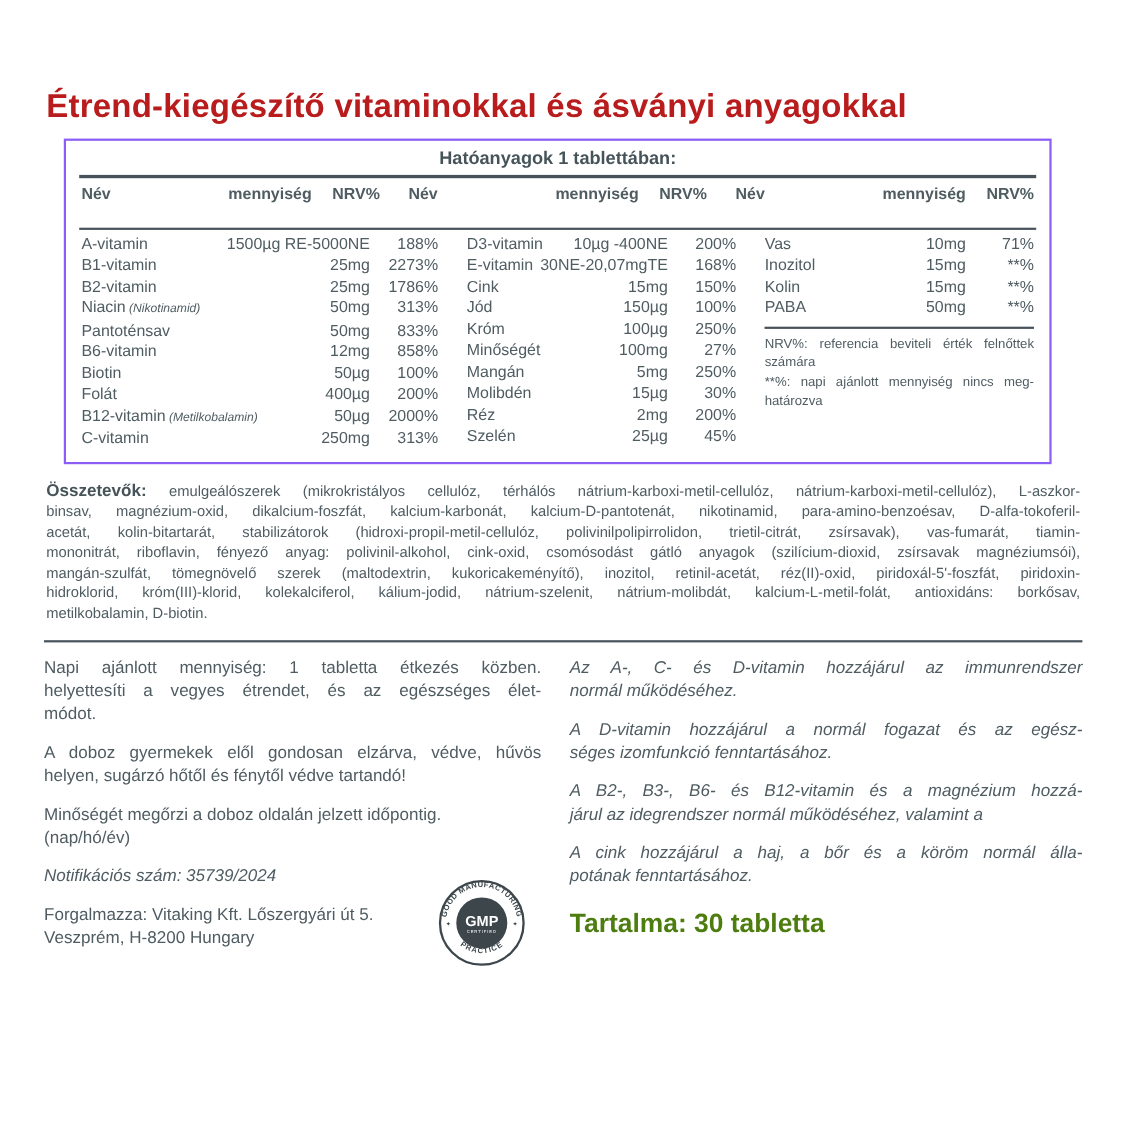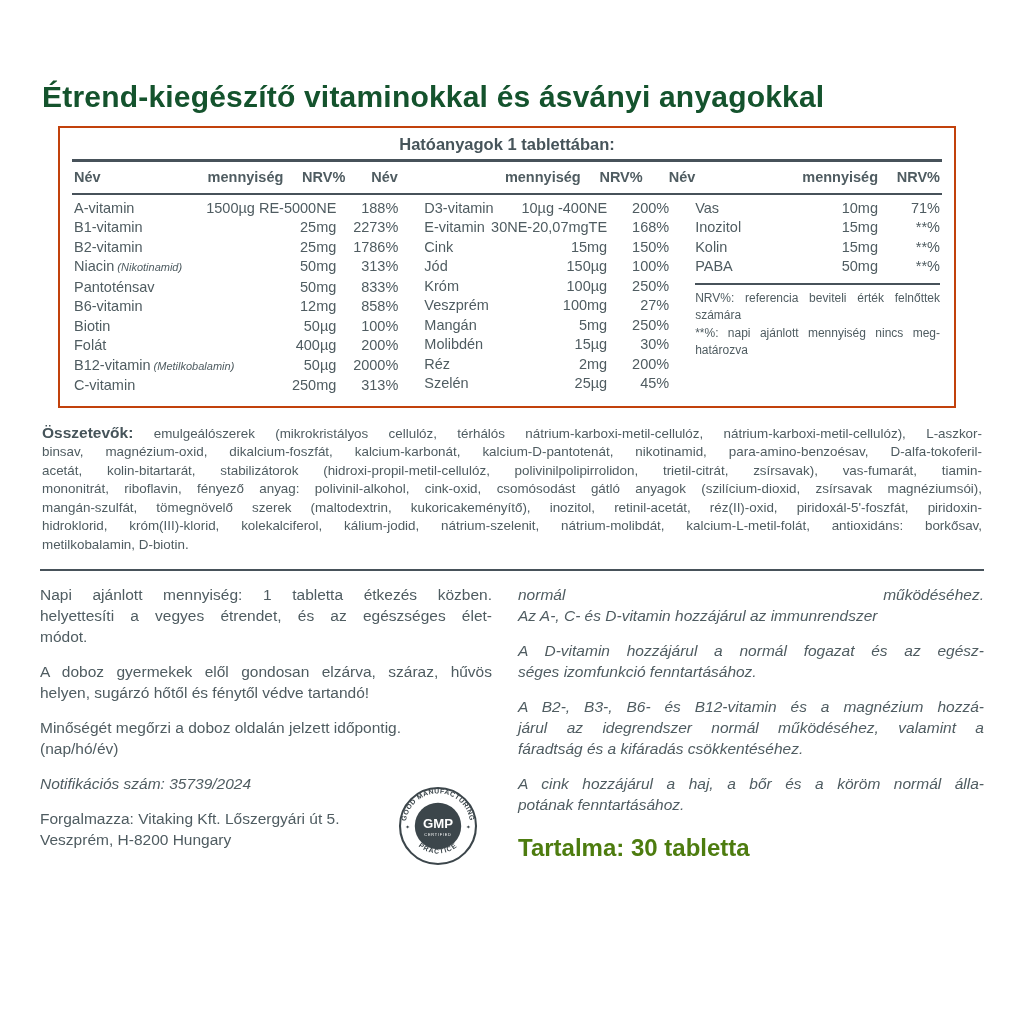--- a/index.html
+++ b/index.html
@@ -3,40 +3,40 @@
 <meta charset="utf-8">
 <style>
   html,body{margin:0;padding:0;}
   body{
     width:1024px;height:1024px;background:#ffffff;
     font-family:"Liberation Sans","DejaVu Sans",sans-serif;
     color:#4f5c61;overflow:hidden;
   }
   .page{padding:80px 40px 0 40px;width:944px;}
   .title{
-    font-size:30px;font-weight:bold;color:#14532d;letter-spacing:0.2px;
+    font-size:30px;font-weight:bold;color:#b91c1c;letter-spacing:0.2px;
     margin:0 0 12px 2px;white-space:nowrap;
   }
   
   .panel{
-    border:2px solid #c2410c;width:874px;margin-left:18px;
+    border:2px solid #8b5cf6;width:874px;margin-left:18px;
     padding:0 10px 10px 10px;
   }
   .caption{
     text-align:center;font-weight:bold;font-size:16.5px;color:#46545a;
     padding:7px 0 5px 0;
   }
   .thickrule{border-top:3px solid #47525a;margin:0 2px;}
   .headrule{border-top:2px solid #47525a;margin:1px 2px 4px 2px;}
   .cols{display:grid;grid-template-columns:repeat(3,1fr);column-gap:26px;padding:0 4px;}
   .trow{
     display:grid;grid-template-columns:1fr 96px 56px;column-gap:6px;
     font-size:14.5px;line-height:19.5px;white-space:nowrap;
   }
-  .trow.head{font-weight:bold;padding:6px 0 4px 0;}
+  .trow.head{font-weight:bold;padding:6px 0 18px 0;}
   .cell-amt,.cell-nrv{justify-self:end;text-align:right;}
   .cell-name{overflow:visible;}
   .note{font-style:italic;font-size:11px;}
   .g3rule{border-top:2px solid #47525a;margin:6px 0 5px 0;}
   .footblock{font-size:12px;line-height:17.5px;white-space:normal;}
   
   .rich .line{text-align:justify;text-align-last:justify;}
   .rich .line:last-child{text-align-last:auto;}
   .rich.nojust .line{text-align:left;text-align-last:auto;}
   .b{font-weight:normal;}
@@ -154,21 +154,21 @@
             <span class="cell-name">Jód</span>
             <span class="cell-amt">150µg</span>
             <span class="cell-nrv">100%</span>
           </div>
           <div class="trow ">
             <span class="cell-name">Króm</span>
             <span class="cell-amt">100µg</span>
             <span class="cell-nrv">250%</span>
           </div>
           <div class="trow ">
-            <span class="cell-name">Veszprém</span>
+            <span class="cell-name">Minőségét</span>
             <span class="cell-amt">100mg</span>
             <span class="cell-nrv">27%</span>
           </div>
           <div class="trow ">
             <span class="cell-name">Mangán</span>
             <span class="cell-amt">5mg</span>
             <span class="cell-nrv">250%</span>
           </div>
           <div class="trow ">
             <span class="cell-name">Molibdén</span>
@@ -255,49 +255,48 @@
         <text x="85" y="53.5" font-size="7" fill="#3c464b">✦</text>
         <text x="50" y="53" font-size="16.5" font-weight="bold" fill="#ffffff" text-anchor="middle" font-family="Liberation Sans, sans-serif" id="seal-center-text">GMP</text>
         <text x="50" y="62" font-size="4.8" fill="#ffffff" text-anchor="middle" letter-spacing="1" font-family="Liberation Sans, sans-serif" id="seal-sub-text">CERTIFIED</text>
       </svg>
     <div class="block rich">
           <div class="line"><span class="b">Napi ajánlott mennyiség:</span><span> 1 tabletta étkezés közben.</span></div>
           <div class="line"><span>helyettesíti a vegyes étrendet, és az egészséges élet-</span></div>
           <div class="line"><span>módot.</span></div>
         </div>
         <div class="block rich">
-          <div class="line"><span>A doboz gyermekek elől gondosan elzárva, száraz, hűvös</span></div>
+          <div class="line"><span>A doboz gyermekek elől gondosan elzárva, védve, hűvös</span></div>
           <div class="line"><span>helyen, sugárzó hőtől és fénytől védve tartandó!</span></div>
         </div>
         <div class="block rich nojust">
           <div class="line"><span>Minőségét megőrzi a doboz oldalán jelzett időpontig.</span></div>
           <div class="line"><span>(nap/hó/év)</span></div>
         </div>
         <div class="block rich italic nojust">
           <div class="line"><span>Notifikációs szám: 35739/2024</span></div>
         </div>
         <div class="block rich nojust">
           <div class="line"><span>Forgalmazza: Vitaking Kft. Lőszergyári út 5.</span></div>
           <div class="line"><span>Veszprém, H-8200 Hungary</span></div>
         </div>
       </div>
     <div class="colR rich">
       <div id="col-right">
           <div class="block rich italic">
+            <div class="line"><span>Az A-, C- és D-vitamin hozzájárul az </span><span class="b">immunrendszer</span></div>
             <div class="line"><span>normál működéséhez.</span></div>
-            <div class="line"><span>Az A-, C- és D-vitamin hozzájárul az </span><span class="b">immunrendszer</span></div>
           </div>
           <div class="block rich italic">
             <div class="line"><span>A D-vitamin hozzájárul a normál </span><span class="b">fogazat</span><span> és az egész-</span></div>
             <div class="line"><span>séges </span><span class="b">izomfunkció</span><span> fenntartásához.</span></div>
           </div>
           <div class="block rich italic">
             <div class="line"><span>A B2-, B3-, B6- és B12-vitamin és a magnézium hozzá-</span></div>
             <div class="line"><span>járul az </span><span class="b">idegrendszer</span><span> normál működéséhez, valamint a</span></div>
-            <div class="line"><span class="b">fáradtság</span><span> és a </span><span class="b">kifáradás</span><span> csökkentéséhez.</span></div>
           </div>
           <div class="block rich italic">
             <div class="line"><span>A cink hozzájárul a </span><span class="b">haj</span><span>, a </span><span class="b">bőr</span><span> és a </span><span class="b">köröm</span><span> normál álla-</span></div>
             <div class="line"><span>potának fenntartásához.</span></div>
           </div>
         </div>
       <div class="tartalma">Tartalma: 30 tabletta</div>
     </div>
   </div>
 

